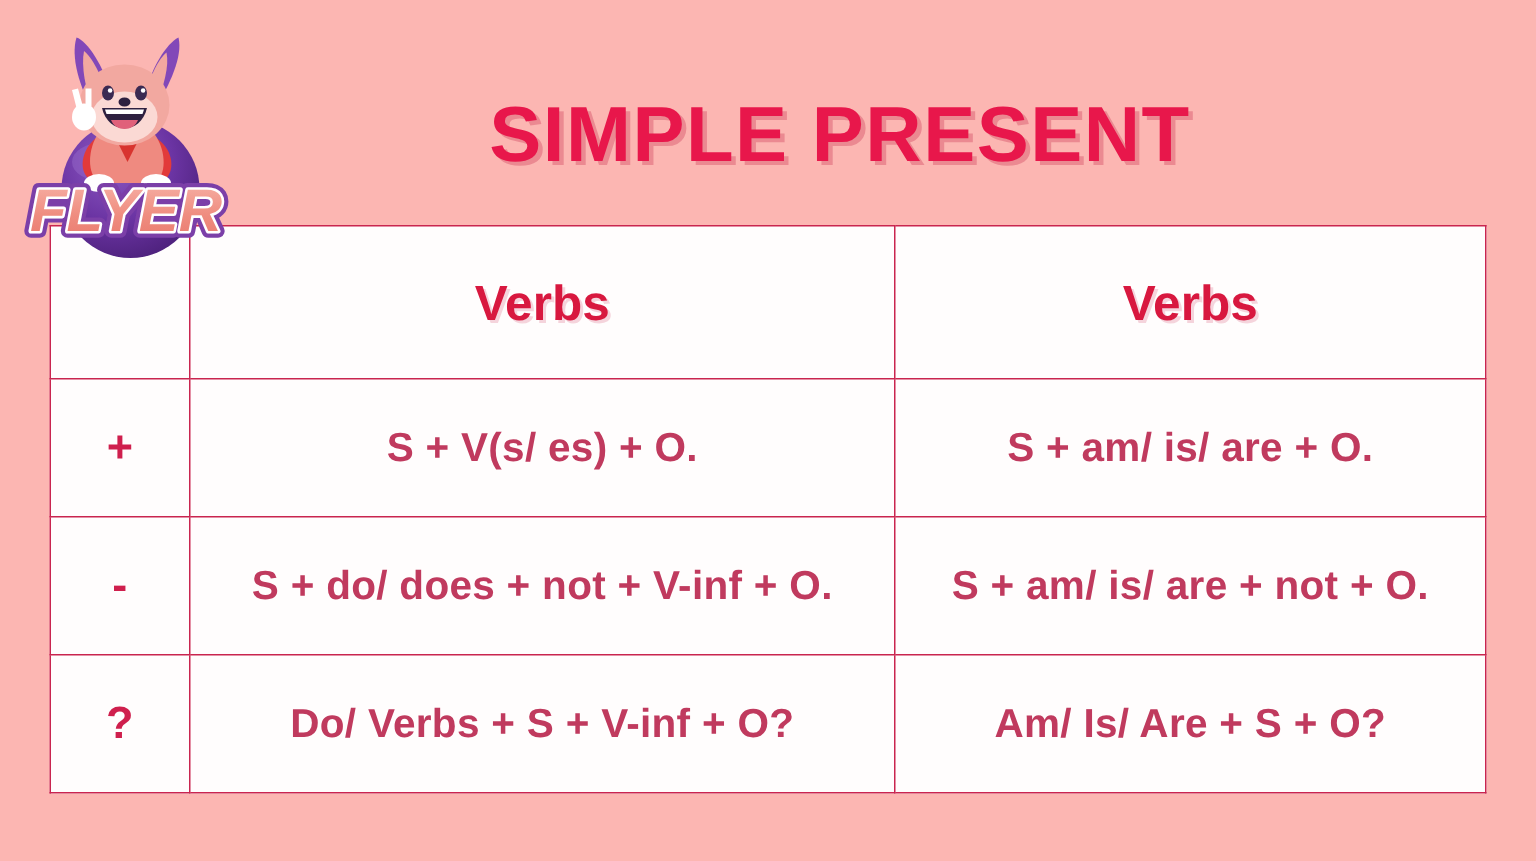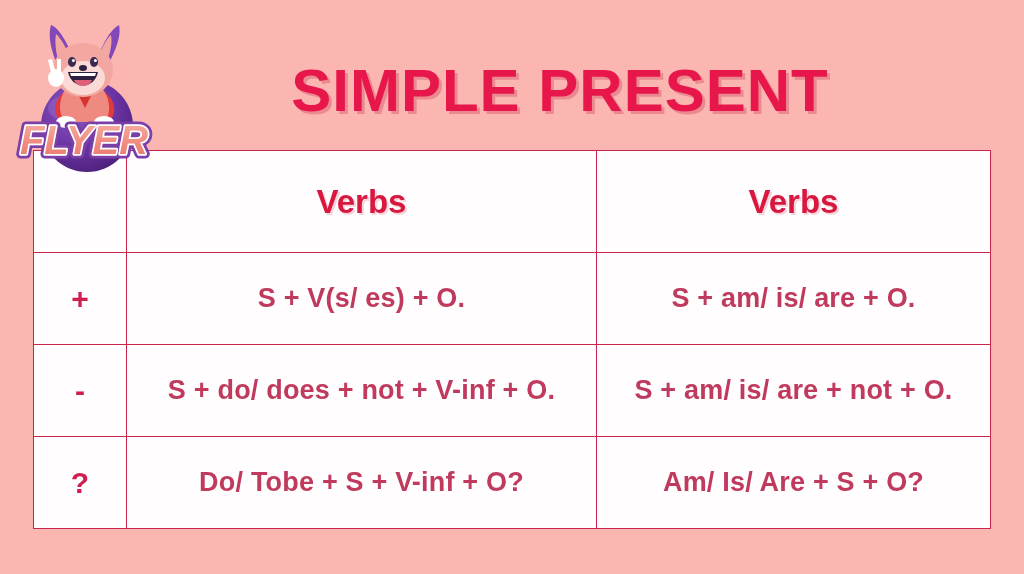--- a/index.html
+++ b/index.html
@@ -23,21 +23,21 @@
     z-index:5;
   }
   #logo svg { display:block; width:142px; height:168px; }
 
   
   #title {
     position:absolute;
     left:160px; top:44px;
     width:800px; height:92px;
     display:flex; align-items:center; justify-content:center;
-    font-size:60px;
+    font-size:52px;
     font-weight:bold;
     letter-spacing:1px;
     color:#e8174b;
     white-space:nowrap;
     text-shadow:3px 3px 0 rgba(190,20,60,0.28);
     font-family:"Liberation Sans", sans-serif;
     text-align:center;
   }
 
   
@@ -166,17 +166,17 @@
       <td>S + V(s/ es) + O.</td>
       <td>S + am/ is/ are + O.</td>
     </tr>
     <tr>
       <td class="sign">-</td>
       <td>S + do/ does + not + V-inf + O.</td>
       <td>S + am/ is/ are + not + O.</td>
     </tr>
     <tr>
       <td class="sign">?</td>
-      <td>Do/ Tobe + S + V-inf + O?</td>
+      <td>Do/ Verbs + S + V-inf + O?</td>
       <td>Am/ Is/ Are + S + O?</td>
     </tr>
   </tbody>
 </table>
 
 </body></html>

